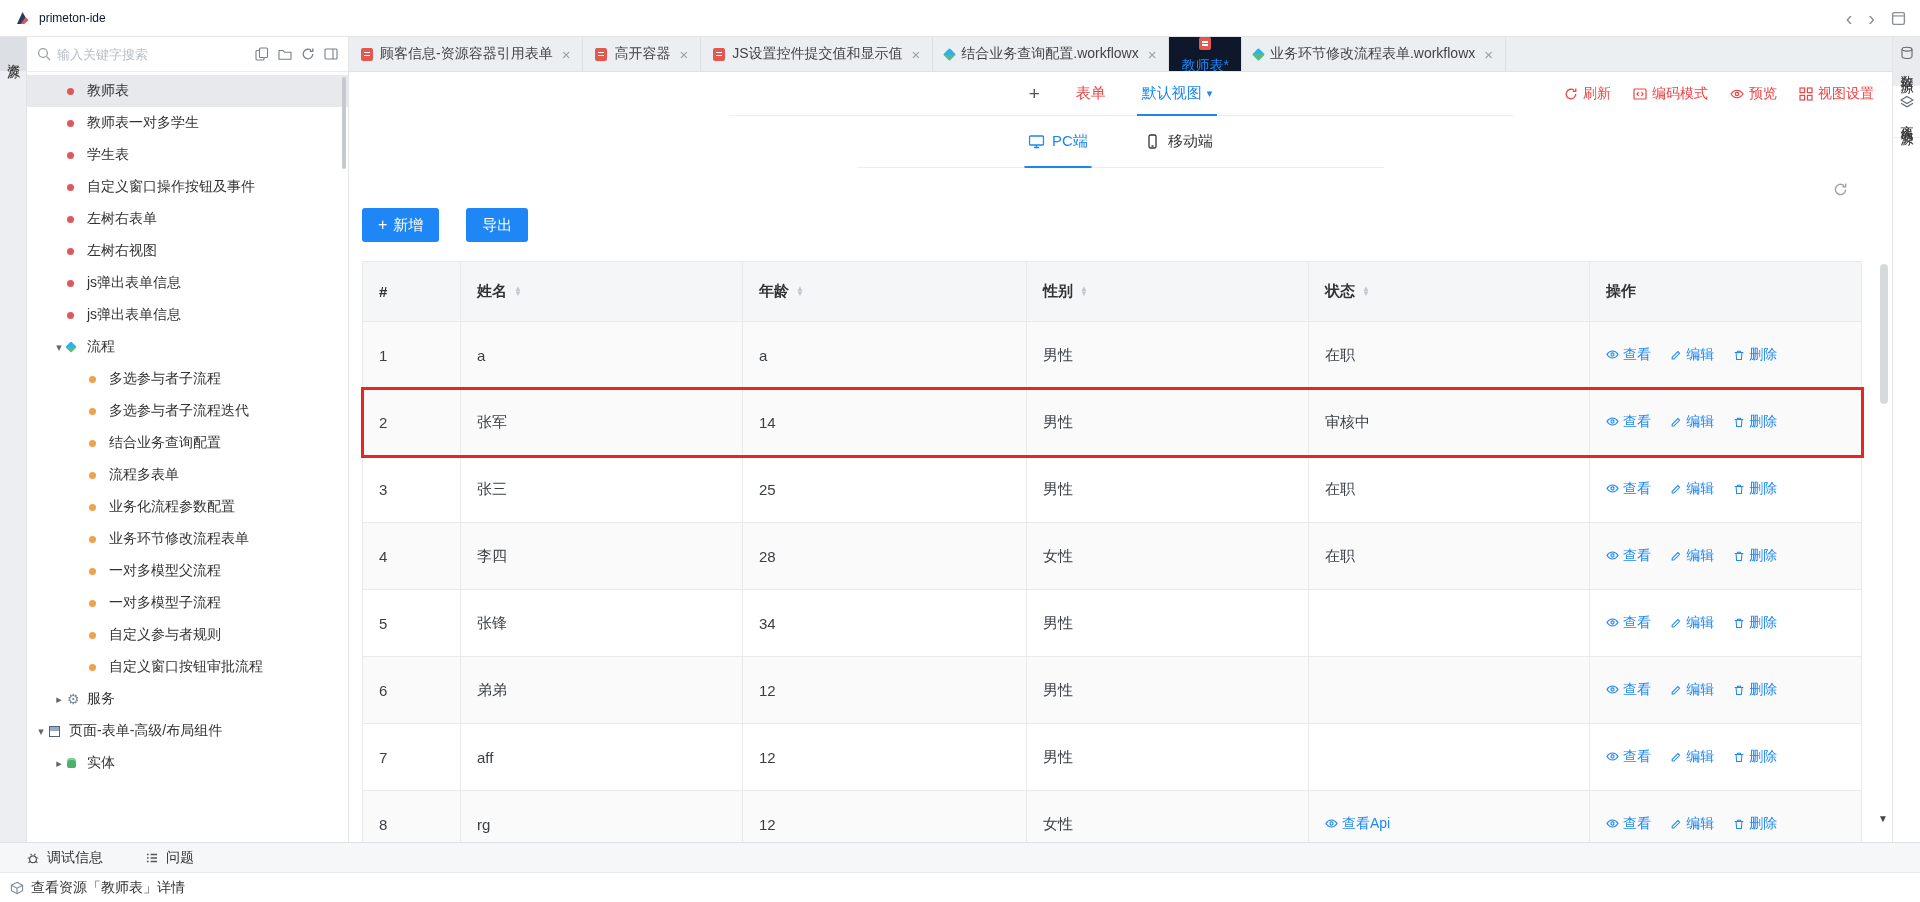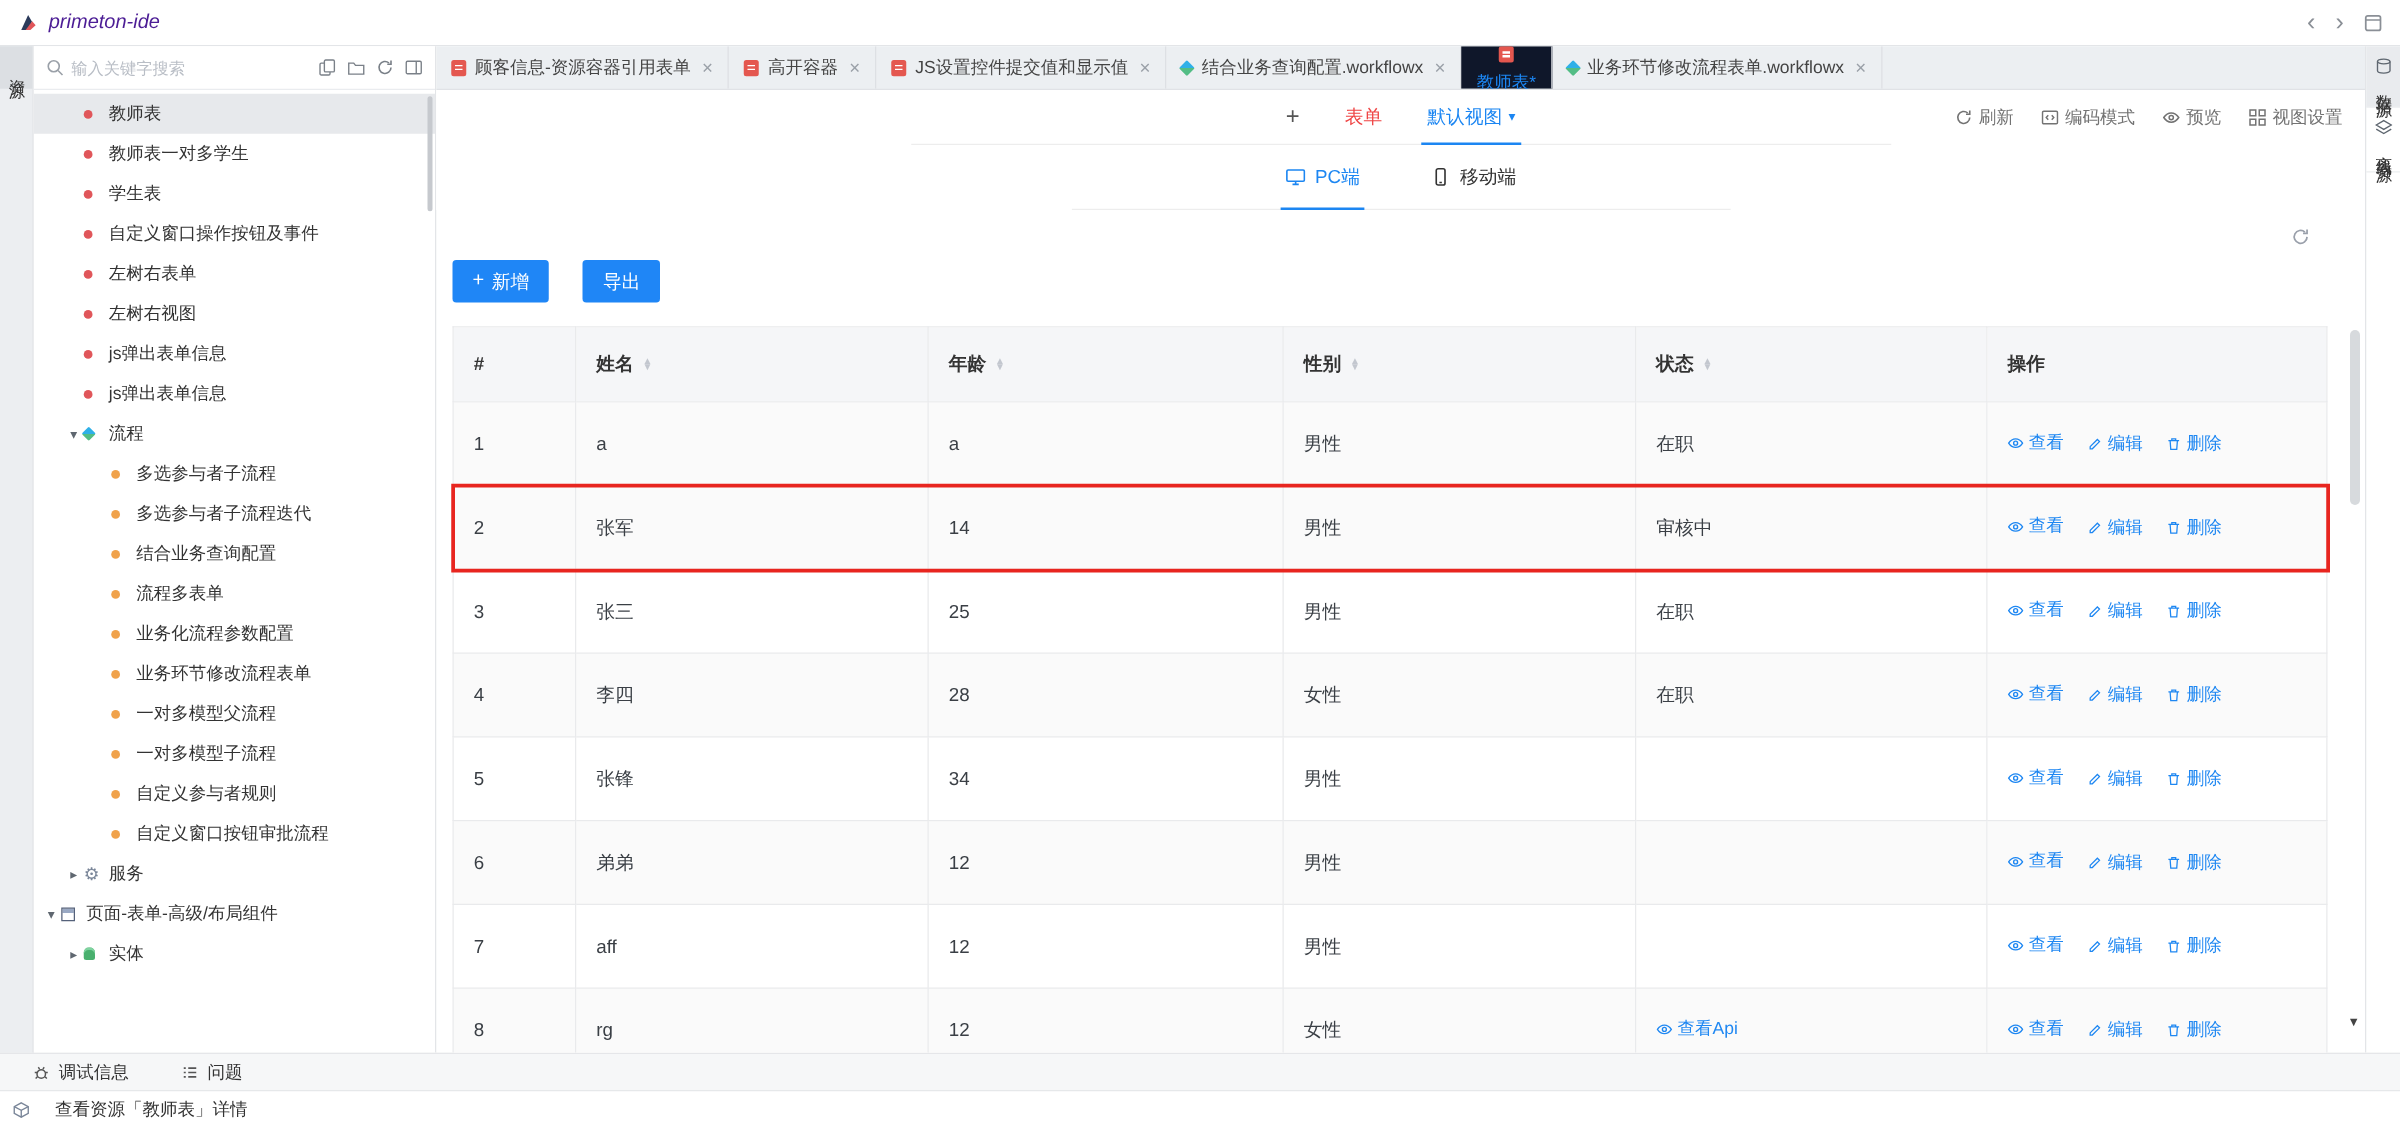--- a/index.html
+++ b/index.html
@@ -8,21 +8,21 @@
   body {
     font-family: "Liberation Sans", "DejaVu Sans", sans-serif;
     color:#333; background:#fff; position:relative; font-size:14px;
   }
   svg { display:block; }
 
   
   .titlebar { height:37px; display:flex; align-items:center; justify-content:space-between;
     padding:0 14px; border-bottom:1px solid #e3e5e8; background:#fff; }
   .tb-left { display:flex; align-items:center; }
-  .app-title { font-size:16px; color:#4c1d95; margin-left:8px;font-style:italic; }
+  .app-title { font-size:12px; color:#0f172a; margin-left:8px; }
   .tb-right { display:flex; align-items:center; gap:16px; color:#8a8f96; }
   .tb-nav { font-size:20px; line-height:1; cursor:pointer; }
 
   
   .mid { display:flex; height:805px; }
 
   
   .left-rail { width:27px; background:#eceef1; border-right:1px solid #e0e2e5; }
   .rail-tab { background:#dcdfe3; padding:9px 0; text-align:center; cursor:pointer; }
   .vtext { writing-mode:vertical-lr; text-orientation:upright; letter-spacing:3px;
@@ -83,21 +83,21 @@
   .viewbar { height:44px; position:relative; background:#fff; }
   .vb-center { position:absolute; left:50%; transform:translateX(-50%); top:0; width:784px; height:100%;
     display:flex; align-items:center; justify-content:center; gap:36px; border-bottom:1px solid #ededed; }
   .vb-tab { height:100%; display:flex; align-items:center; gap:5px; font-size:15px; color:#ef4444;
     cursor:pointer; position:relative; }
   .vb-tab.active { color:#1c86f2; }
   .vb-tab.active::after { content:""; position:absolute; left:-5px; right:-5px; bottom:-1px; height:2px; background:#1c86f2; }
   .vb-caret { font-size:11px; }
   .vb-plus { font-size:19px; color:#555; cursor:pointer; }
   .vb-actions { position:absolute; right:18px; top:0; height:100%; display:flex; align-items:center; gap:22px; }
-  .vb-action { display:flex; align-items:center; gap:5px; color:#737373; font-size:14px; cursor:pointer; }
+  .vb-action { display:flex; align-items:center; gap:5px; color:#ef4444; font-size:14px; cursor:pointer; }
 
   
   .devicebar { height:52px; position:relative; background:#fff; }
   .db-center { position:absolute; left:50%; transform:translateX(-50%); top:0; width:527px; height:100%;
     display:flex; align-items:flex-end; justify-content:center; gap:58px; border-bottom:1px solid #ededed; }
   .dev-tab { height:100%; display:flex; align-items:center; gap:8px; font-size:15px; color:#333;
     cursor:pointer; position:relative; }
   .dev-tab.active { color:#1c86f2; }
   .dev-tab.active::after { content:""; position:absolute; left:-4px; right:-4px; bottom:-1px; height:2px; background:#1c86f2; }
 
@@ -133,21 +133,21 @@
   .right-rail { width:28px; background:#fff; border-left:1px solid #e3e5e8; display:flex; flex-direction:column; }
   .rr-item { width:100%; padding:9px 0 11px; display:flex; flex-direction:column; align-items:center; gap:5px;
     border-bottom:1px solid #eceef0; cursor:pointer; }
   .rr-item.active { background:#e9ebee; }
 
   
   .bottombar { height:30px; border-top:1px solid #dfe1e4; background:#f6f7f8;
     display:flex; align-items:center; gap:42px; padding:0 26px; }
   .bb-item { display:flex; align-items:center; gap:7px; font-size:14px; color:#333; cursor:pointer; }
   .statusbar { height:30px; border-top:1px solid #e6e8ea; background:#fff;
-    display:flex; align-items:center; gap:20px; padding:0 10px; font-size:14px; color:#333; }
+    display:flex; align-items:center; gap:7px; padding:0 10px; font-size:14px; color:#333; }
 </style>
 </head>
 <body>
 
 <header class="titlebar">
   <div class="tb-left">
     <span>
       <svg width="17" height="17" viewBox="0 0 17 17">
           <path d="M3 14 8.5 2l3 5.2-2.3 6.8z" fill="#2b3a5a"></path>
           <path d="M6.5 14l5.2-7 2.8 3.2-4.2 3.8z" fill="#e0565a"></path>

